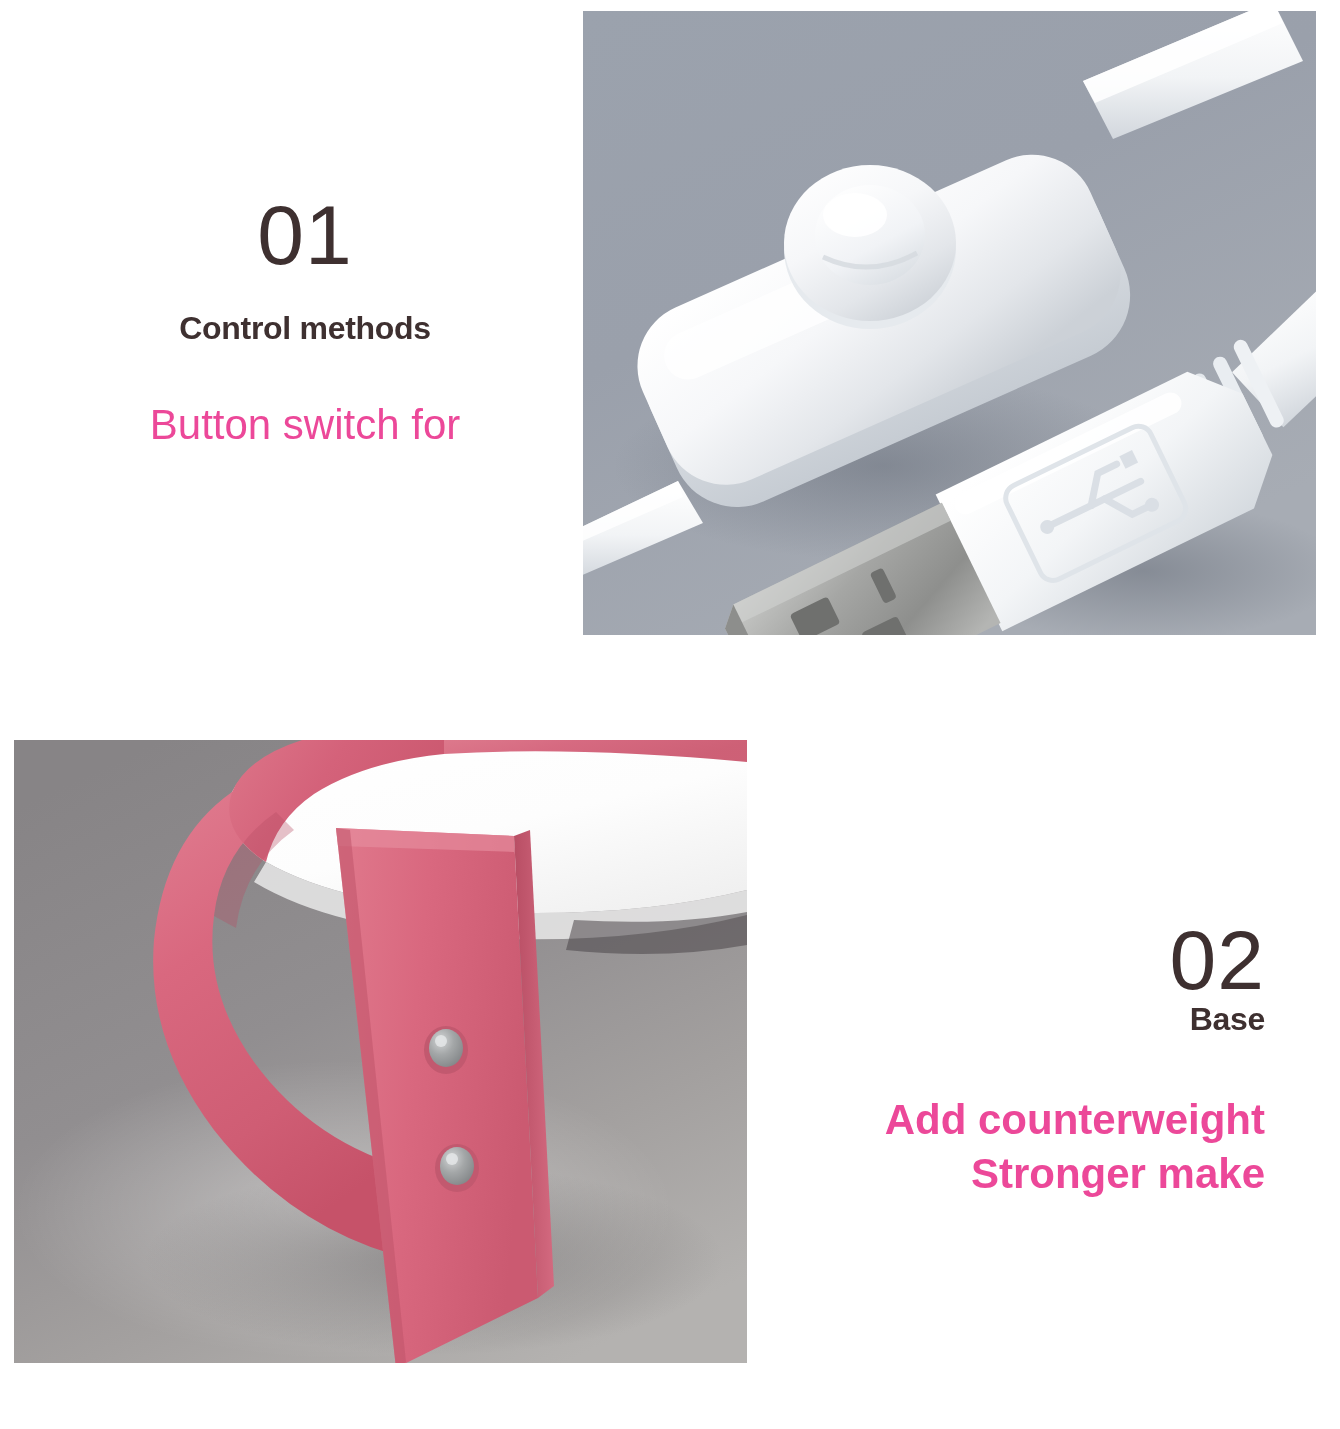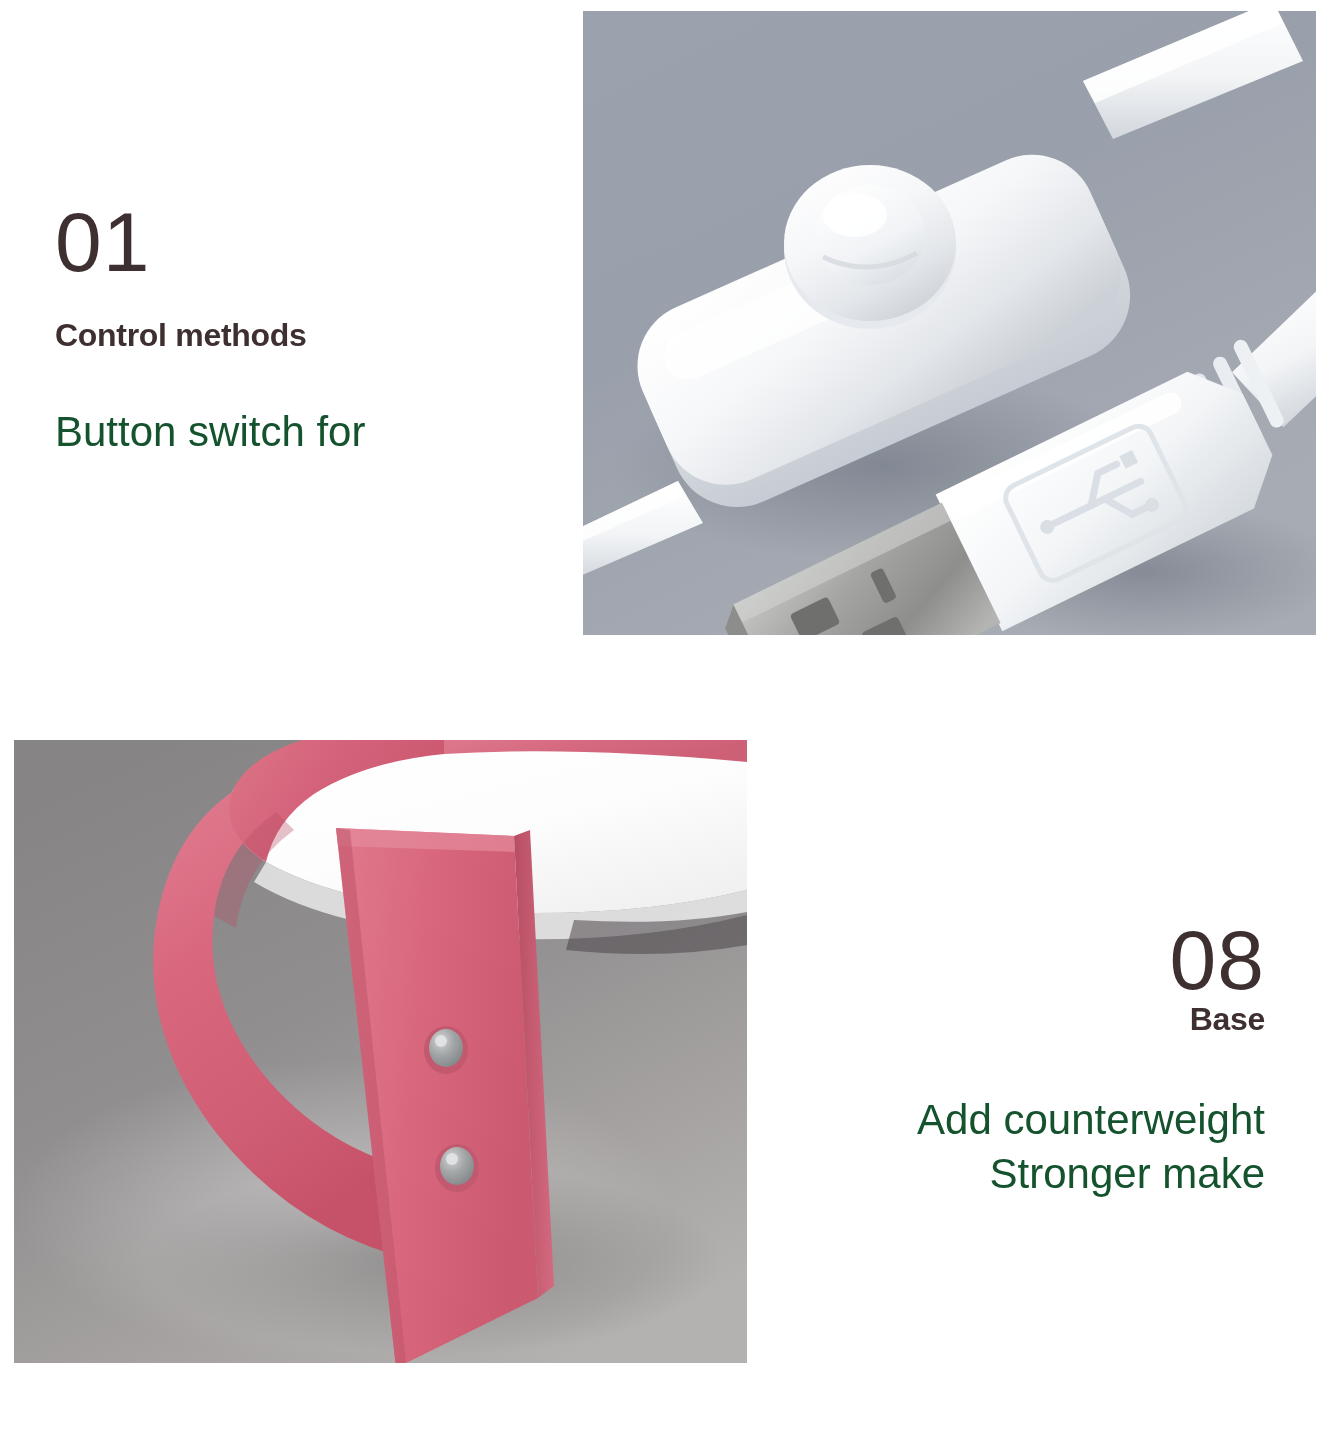--- a/index.html
+++ b/index.html
@@ -29,44 +29,44 @@
     font-size: 32px;
     font-weight: 700;
     line-height: 1.1;
     letter-spacing: -0.3px;
     color: #3e3030;
   }
   .body-text {
     font-size: 42px;
     font-weight: 400;
     line-height: 1.28;
-    color: #14532d;
+    color: #ec4899;
   }
 
   
   #block-01-text {
     position: absolute;
     left: 55px;
-    top: 200px;
+    top: 193px;
     width: 500px;
-    text-align: left;
+    text-align: center;
   }
   #block-01-text .heading { margin-top: 34px; }
   #block-01-text .body-text { margin-top: 52px; }
 
   
   #block-02-text {
     position: absolute;
     right: 75px;
     top: 918px;
     width: 520px;
     text-align: right;
   }
   #block-02-text .heading { }
-  #block-02-text .body-text { margin-top: 56px; }
+  #block-02-text .body-text { margin-top: 56px; font-weight: bold; }
 
   
   .photo {
     position: absolute;
     overflow: hidden;
   }
   #photo-switch {
     left: 583px;
     top: 11px;
     width: 733px;
@@ -277,19 +277,19 @@
       <g>
         <ellipse cx="443" cy="428" rx="22" ry="24" fill="#c2596f"></ellipse>
         <ellipse cx="443" cy="426" rx="17" ry="19" fill="url(#screwGrad)"></ellipse>
         <ellipse cx="438" cy="419" rx="6" ry="6" fill="#e4e6e7" opacity="0.85"></ellipse>
       </g>
     </g>
   </svg>
 </div>
 
 <div id="block-02-text">
-  <div class="num">08</div>
+  <div class="num">02</div>
   <div class="heading">Base</div>
   <div class="body-text">
     <div>Add counterweight</div>
     <div>Stronger make</div>
   </div>
 </div>
 
 </body></html>

